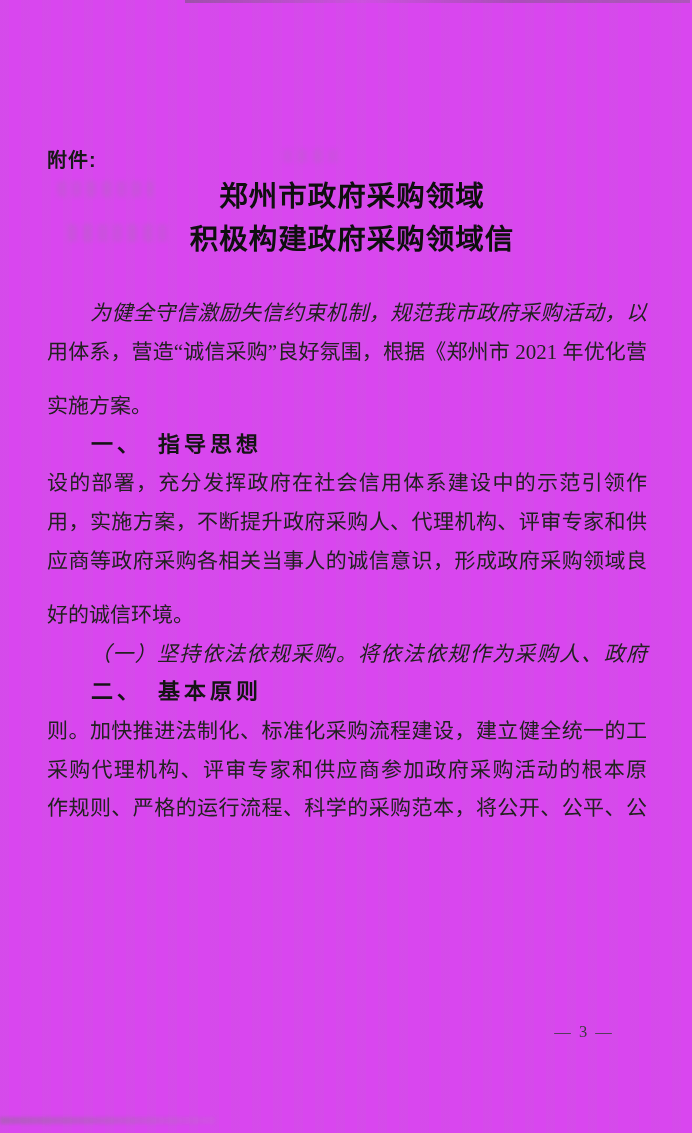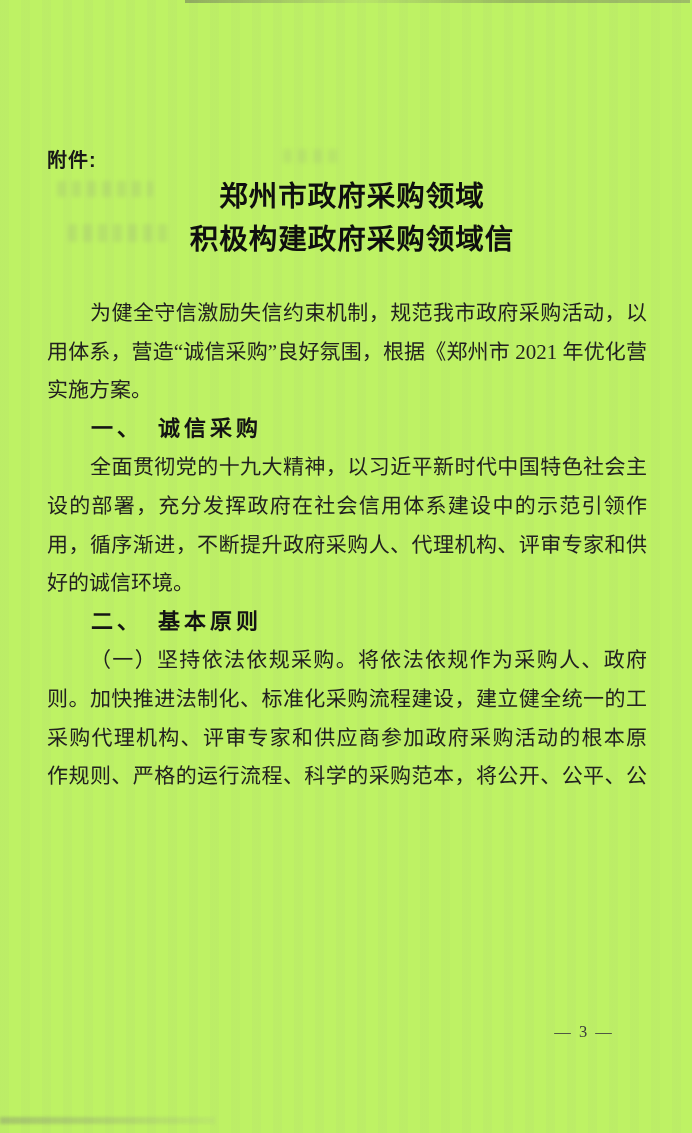--- a/index.html
+++ b/index.html
@@ -4,21 +4,21 @@
 <style>
   html, body {
     margin: 0;
     padding: 0;
     background: #ffffff;
   }
   .page {
     position: relative;
     width: 692px;
     height: 1133px;
-    background: #bef264;
+    background: #d946ef;
     overflow: hidden;
     font-family: "Liberation Serif", "DejaVu Serif", serif;
     color: #1e1e1e;
   }
   
   .page::before {
     content: "";
     position: absolute;
     inset: 0;
     background: repeating-linear-gradient(
@@ -81,22 +81,22 @@
     box-sizing: border-box;
     width: 600px;
     height: 38.6px;
     line-height: 38.6px;
     font-size: 21px;
     white-space: nowrap;
     text-align: justify;
     text-align-last: justify;
     color: #222120;
   }
-  .line.first { padding-left: 43px; }
-  .line.last  { text-align-last: left; }
+  .line.first { padding-left: 43px; font-style: italic; }
+  .line.last  { text-align-last: left; margin-top: 16px; }
   .line.heading {
     font-family: "Liberation Sans", "DejaVu Sans", sans-serif;
     font-weight: 700;
     font-size: 22px;
     letter-spacing: 4px;
     padding-left: 44px;
     text-align-last: left;
     color: #141414;
   }
   .page-number {
@@ -124,27 +124,27 @@
 
   <div class="doc-title">
     <div>郑州市政府采购领域</div>
     <div>积极构建政府采购领域信</div>
   </div>
 
   <div class="doc-body">
     <div class="line first">为健全守信激励失信约束机制，规范我市政府采购活动，以</div>
     <div class="line">用体系，营造“诚信采购”良好氛围，根据《郑州市 2021 年优化营</div>
     <div class="line last">实施方案。</div>
-    <div class="line heading">一、　诚信采购</div>
-    <div class="line first">全面贯彻党的十九大精神，以习近平新时代中国特色社会主</div>
+    <div class="line heading">一、　指导思想</div>
     <div class="line">设的部署，充分发挥政府在社会信用体系建设中的示范引领作</div>
-    <div class="line">用，循序渐进，不断提升政府采购人、代理机构、评审专家和供</div>
+    <div class="line">用，实施方案，不断提升政府采购人、代理机构、评审专家和供</div>
+    <div class="line">应商等政府采购各相关当事人的诚信意识，形成政府采购领域良</div>
     <div class="line last">好的诚信环境。</div>
+    <div class="line first">（一）坚持依法依规采购。将依法依规作为采购人、政府</div>
     <div class="line heading">二、　基本原则</div>
-    <div class="line first">（一）坚持依法依规采购。将依法依规作为采购人、政府</div>
     <div class="line">则。加快推进法制化、标准化采购流程建设，建立健全统一的工</div>
     <div class="line">采购代理机构、评审专家和供应商参加政府采购活动的根本原</div>
     <div class="line">作规则、严格的运行流程、科学的采购范本，将公开、公平、公</div>
   </div>
 
   <div class="page-number">— 3 —</div>
 
 </div>
 
 </body></html>

